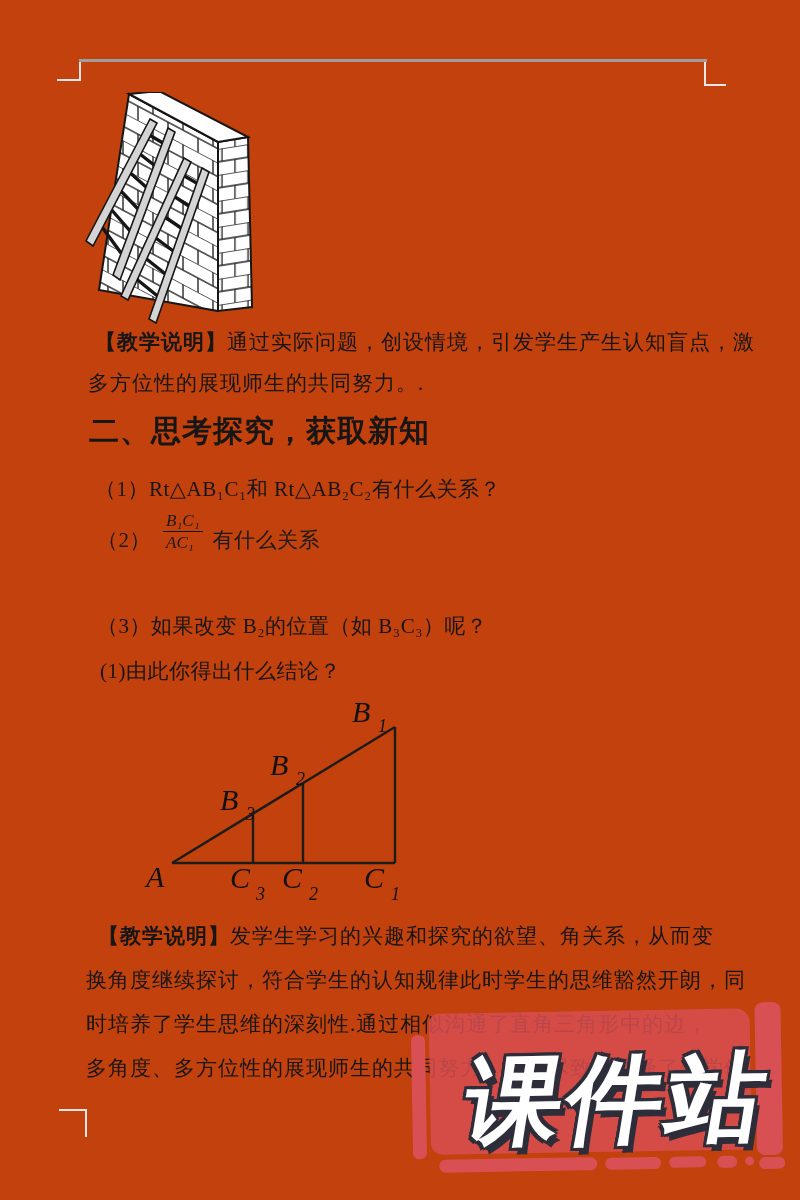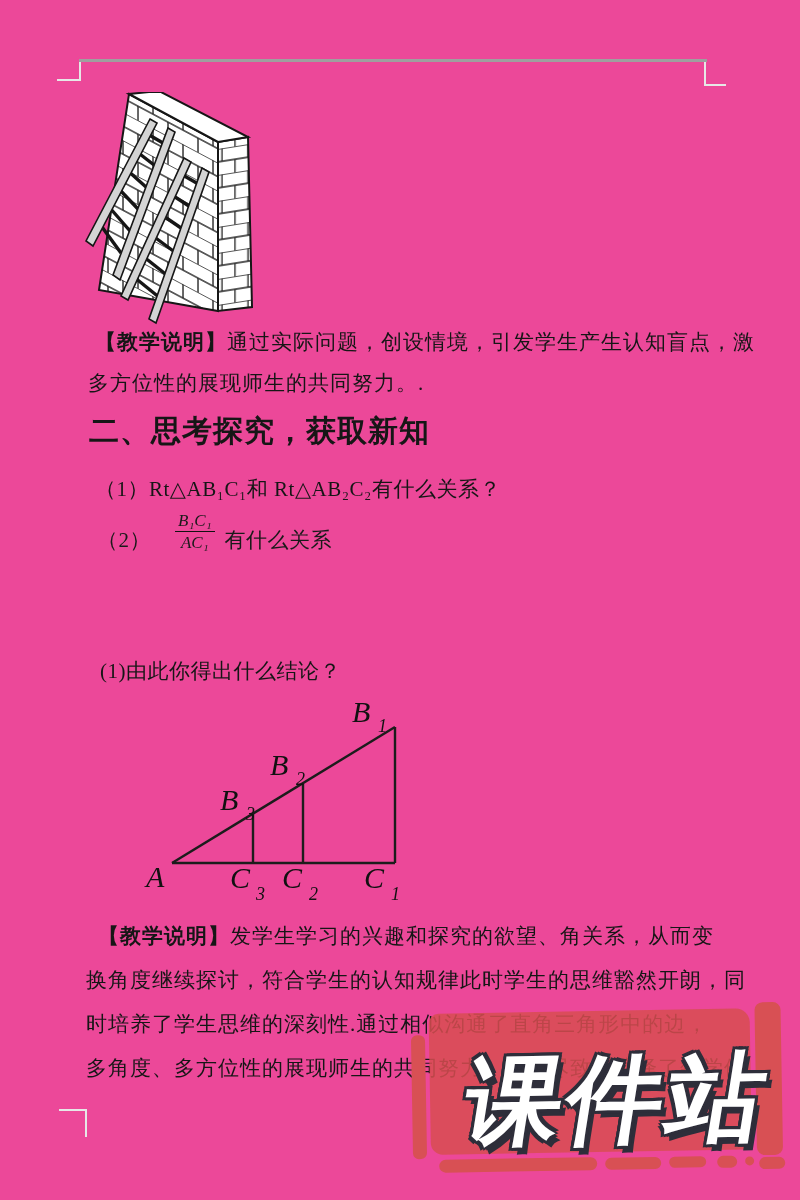--- a/index.html
+++ b/index.html
@@ -1,28 +1,28 @@
 <!DOCTYPE html>
 <html><head>
 <meta charset="utf-8">
 <style>
   html,body{margin:0;padding:0;background:#ffffff;}
-  .page{position:relative;width:800px;height:1200px;background:#ec4899;overflow:hidden;
+  .page{position:relative;width:800px;height:1200px;background:#c2410c;overflow:hidden;
         font-family:"Liberation Serif","DejaVu Serif",serif;color:#1a1a1a;}
   .artifact{position:absolute;}
   .edge-dark{background:#9f9f9f;}
   .edge-light{background:#e7e7e7;}
   .line{position:absolute;font-size:21px;line-height:23px;white-space:nowrap;color:#161616;}
   .body-line{letter-spacing:1px;}
   .note-label{font-weight:bold;}
   .heading{font-weight:bold;font-size:30px;letter-spacing:1px;}
   .qline{letter-spacing:0.5px;margin-top:12px;}
   .q2row{position:absolute;display:flex;align-items:flex-end;}
   .q2row .pre,.q2row .suf{font-size:21px;line-height:23px;letter-spacing:0.5px;}
-  .frac{display:inline-block;text-align:center;margin:0 10px 0 24px;}
+  .frac{display:inline-block;margin:0 10px 0 12px;}
   .frac .num,.frac .den{font-style:italic;font-size:17px;line-height:19px;padding:0 3px;
         font-family:"Liberation Serif","DejaVu Serif",serif;}
   .frac .num{border-bottom:1.6px solid #111;padding-bottom:1px;}
   .frac .den{padding-top:1px;}
   svg text.lbl{font-family:"Liberation Serif","DejaVu Serif",serif;font-style:italic;font-size:30px;fill:#111;}
   svg text.sub{font-family:"Liberation Serif","DejaVu Serif",serif;font-style:italic;font-size:18px;fill:#111;}
   
   .stamp{position:absolute;left:398px;top:1003px;width:402px;height:185px;transform:rotate(-1deg);z-index:5;}
   .stamp-block{position:absolute;left:32px;top:8px;width:321px;height:141px;
         background:rgba(216,77,81,0.85);border-radius:10px 14px 8px 12px;}
@@ -102,20 +102,21 @@
 
   <div class="q2row" style="left:97px;top:511px;">
     <span class="pre">（2）</span>
     <span class="frac">
       <span class="num" style="display:block;">B₁C₁</span>
       <span class="den" style="display:block;">AC₁</span>
     </span>
     <span class="suf">有什么关系</span>
   </div>
 
+  <div class="line qline" style="left:97px;top:603px;">（3）如果改变 B₂的位置（如 B₃C₃）呢？</div>
   <div class="line qline" style="left:100px;top:648px;">(1)由此你得出什么结论？</div>
 
   <svg style="position:absolute;left:130px;top:690px;" width="320" height="230" viewBox="0 0 320 230">
     <g stroke="#1c1c1c" stroke-width="2.4" fill="none">
       <line x1="42" y1="173" x2="265" y2="173"></line>
       <line x1="42" y1="173" x2="265" y2="37"></line>
       <line x1="265" y1="37" x2="265" y2="173"></line>
       <line x1="173" y1="94" x2="173" y2="173"></line>
       <line x1="123" y1="124" x2="123" y2="173"></line>
     </g>

